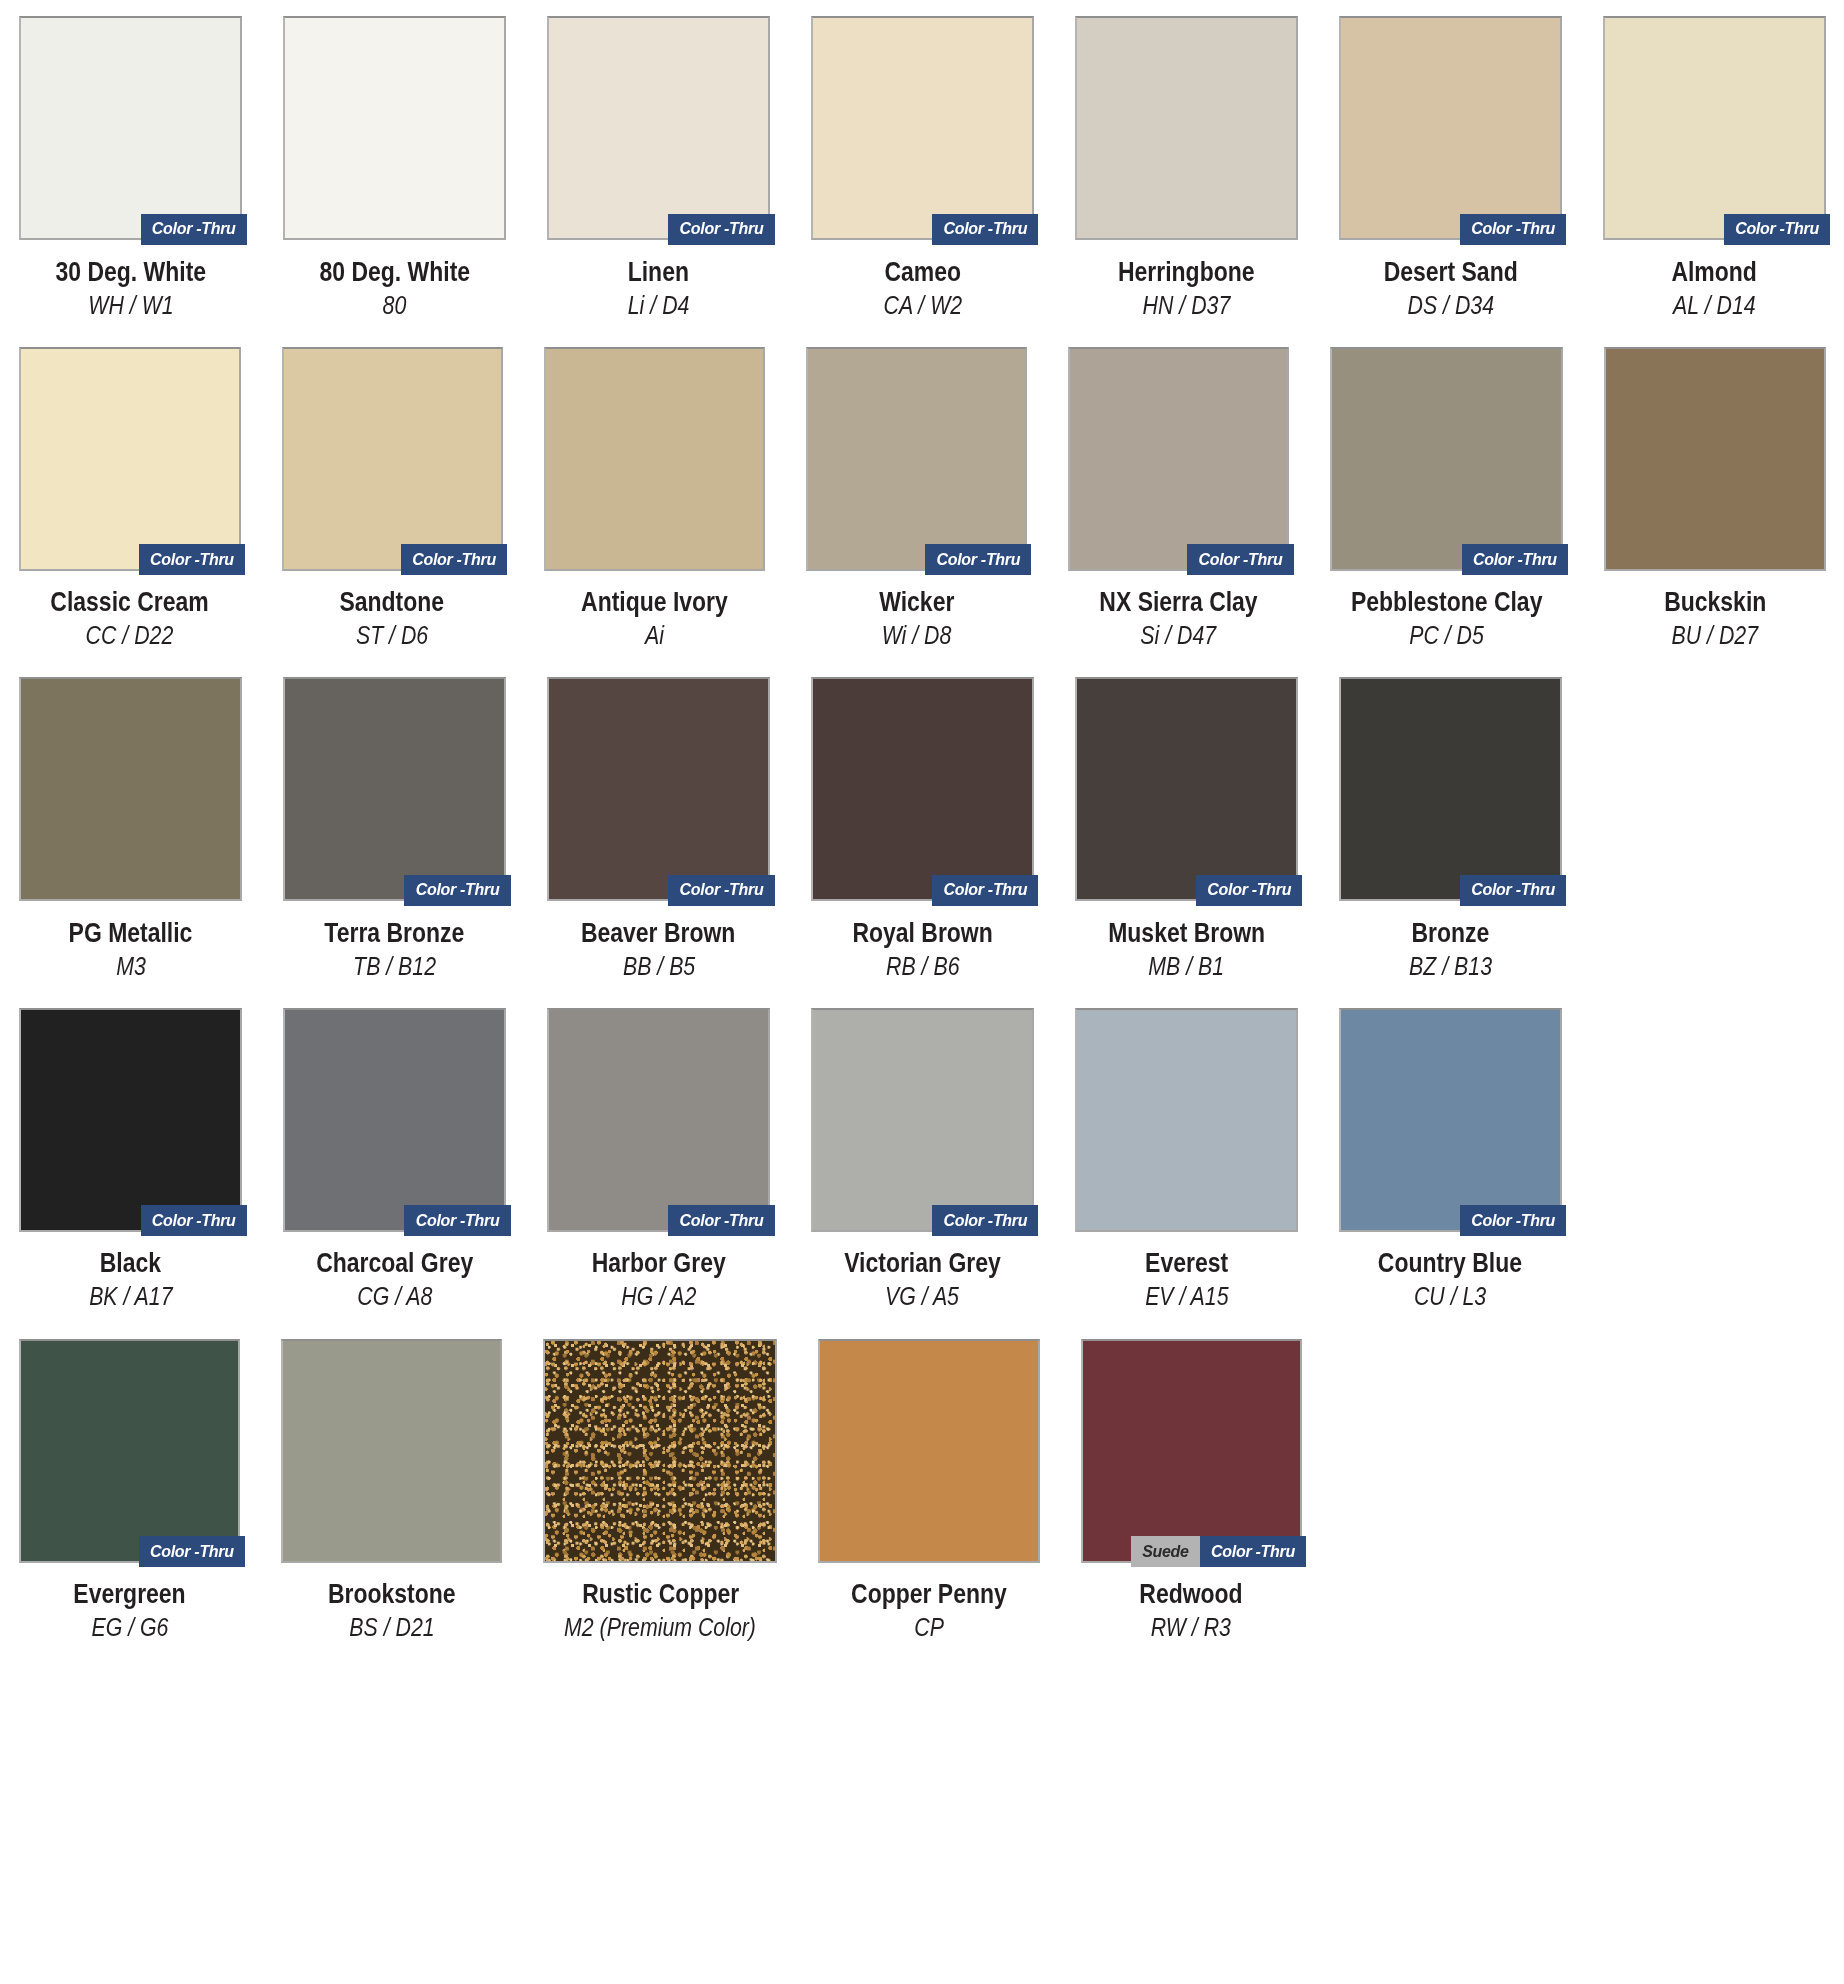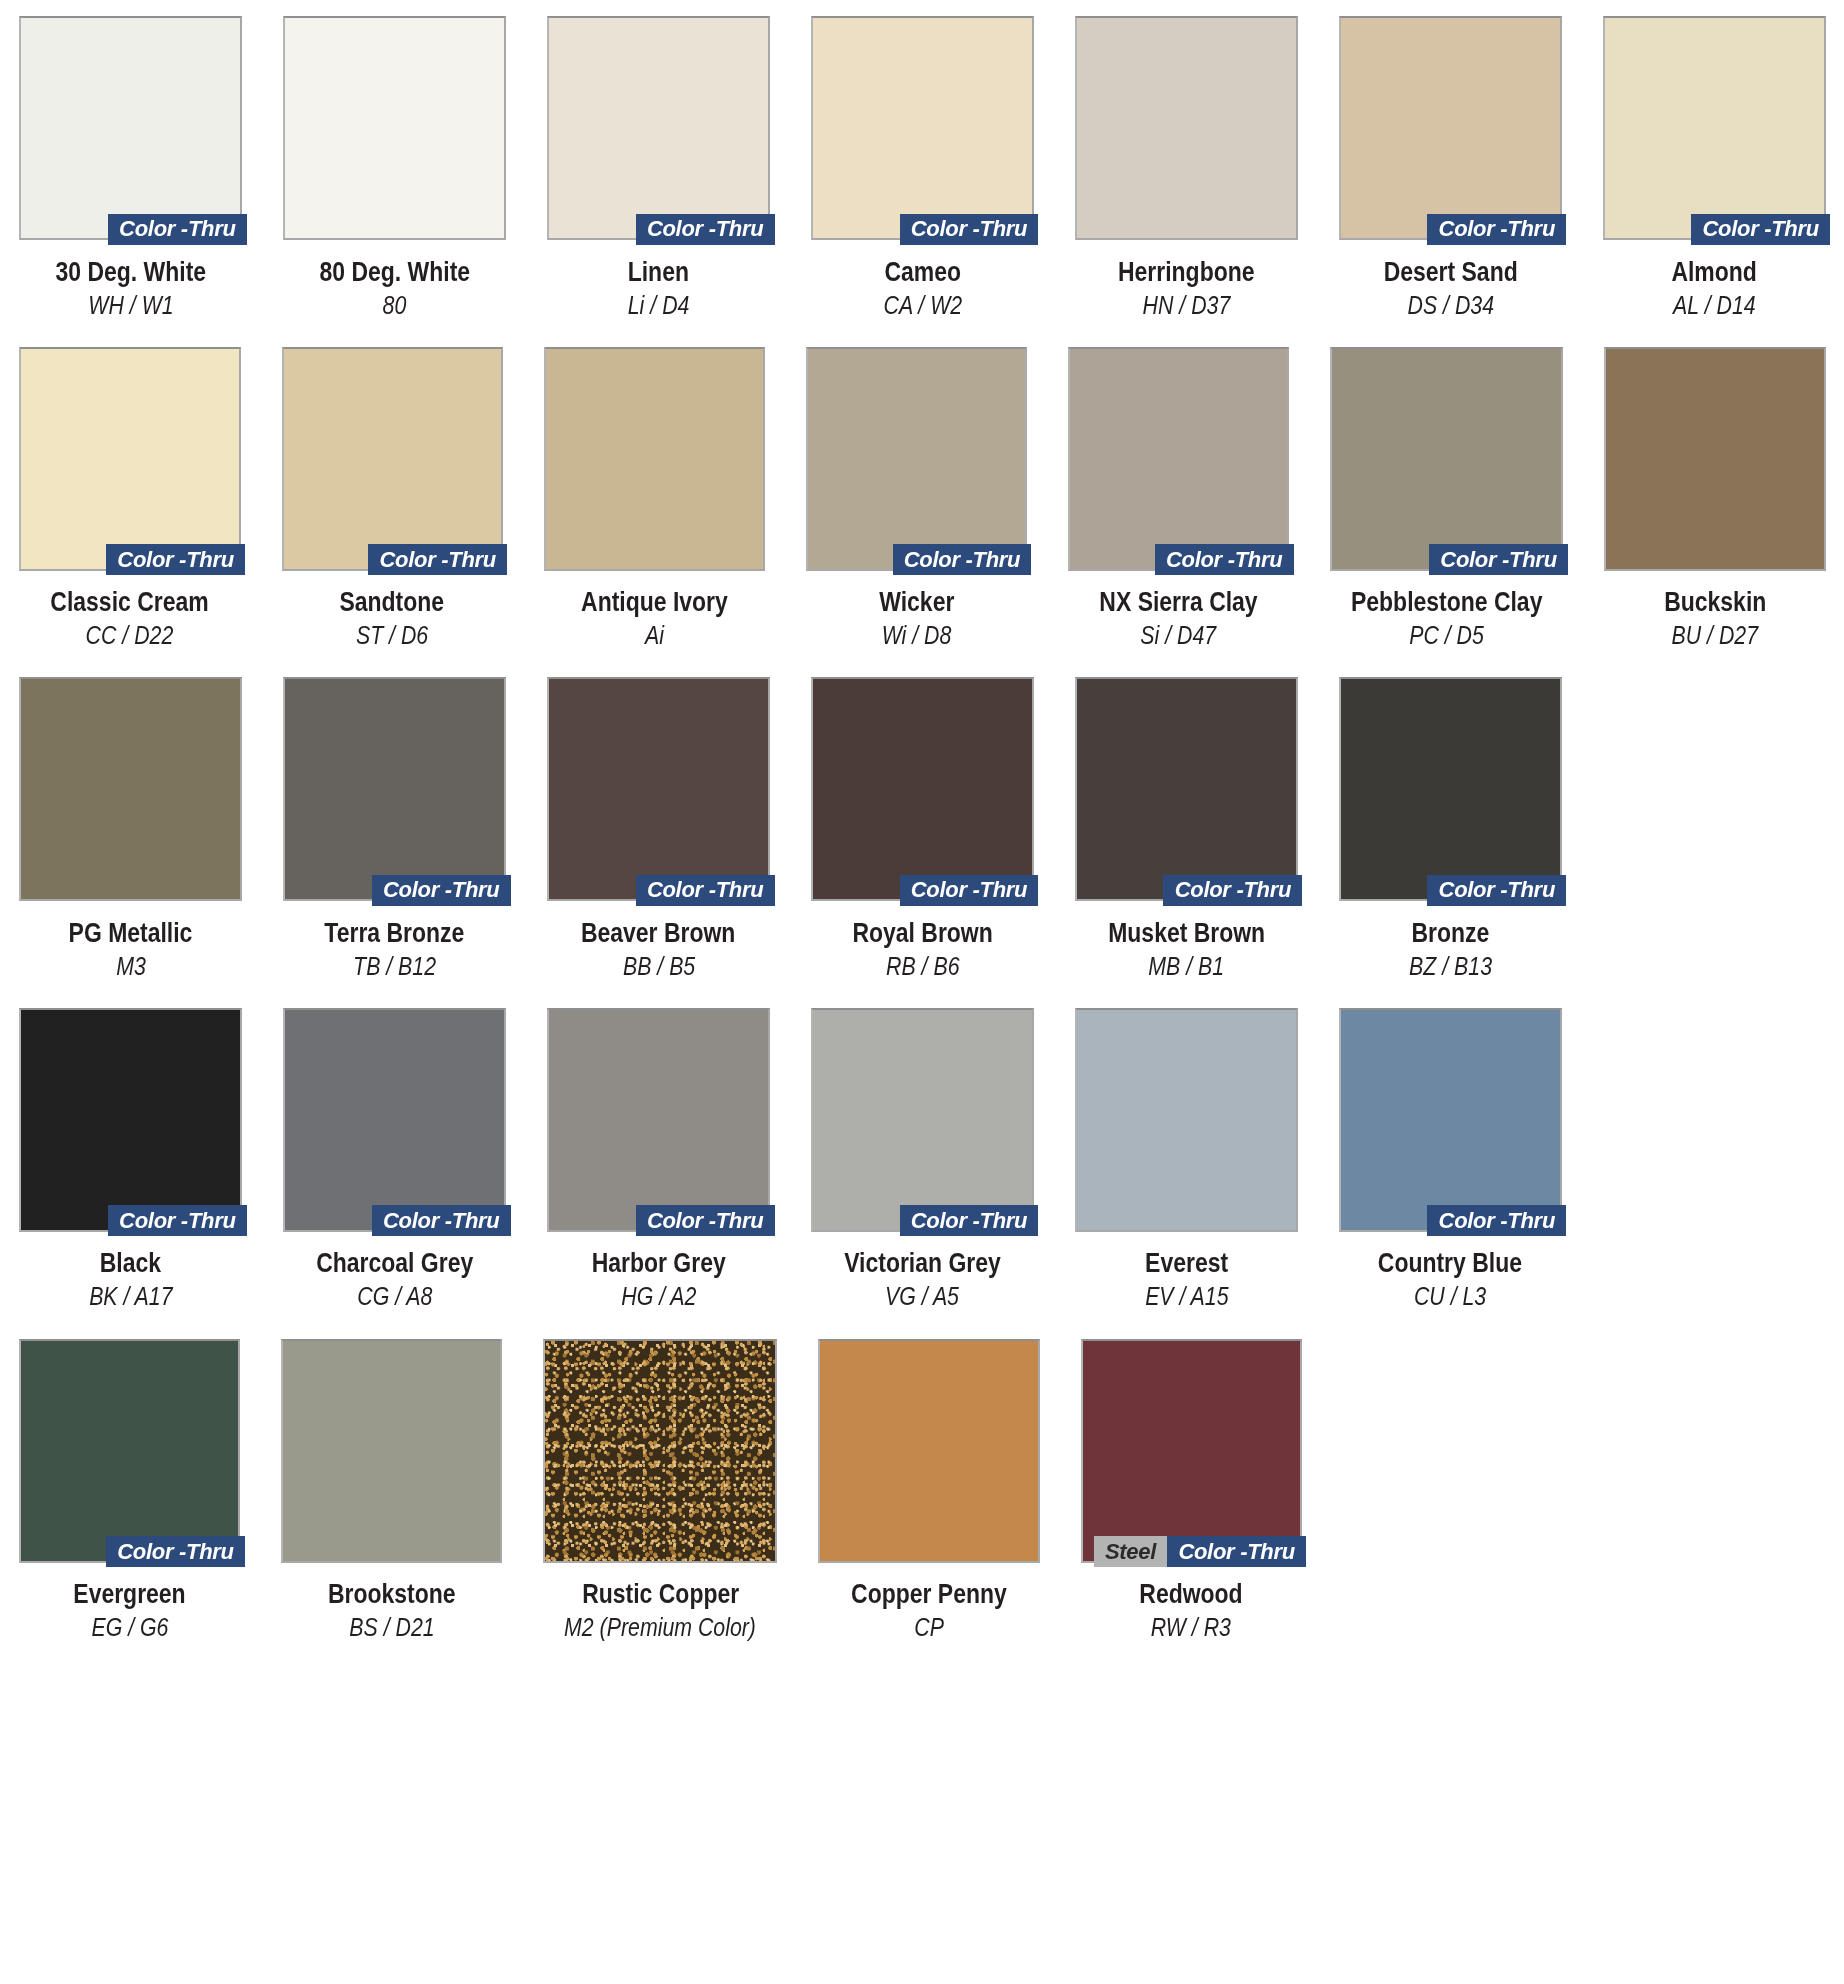--- a/index.html
+++ b/index.html
@@ -92,21 +92,21 @@
     height: 31px;
   }
   .badge {
     display: flex;
     align-items: center;
     justify-content: center;
     padding: 0 11.2px;
     font-family: "Liberation Sans", "DejaVu Sans", sans-serif;
     font-style: italic;
     font-weight: bold;
-    font-size: 22px;
+    font-size: 16px;
     letter-spacing: -0.3px;
     white-space: nowrap;
     line-height: 1;
     text-align: right;
   }
   .badge.colorthru {
     background: #2d4a7d;
     color: #ffffff;
   }
   .badge.steel {
@@ -421,21 +421,21 @@
         <div class="chip-wrap">
           <div class="chip" style="background: rgb(196, 136, 74);"></div>
         </div>
         <div class="chip-name">Copper Penny</div>
         <div class="chip-code">CP</div>
       </div>
       <div class="swatch-cell">
         <div class="chip-wrap">
           <div class="chip" style="background: rgb(110, 52, 57);"></div>
           <div class="badge-strip">
-            <div class="badge steel">Steel</div>
+            <div class="badge steel">Suede</div>
             <div class="badge colorthru">Color -Thru</div>
           </div>
         </div>
         <div class="chip-name">Redwood</div>
         <div class="chip-code">RW / R3</div>
       </div>
       <div class="swatch-cell empty">
         <div class="chip-wrap"></div>
         <div class="chip-name"></div>
         <div class="chip-code"></div>

